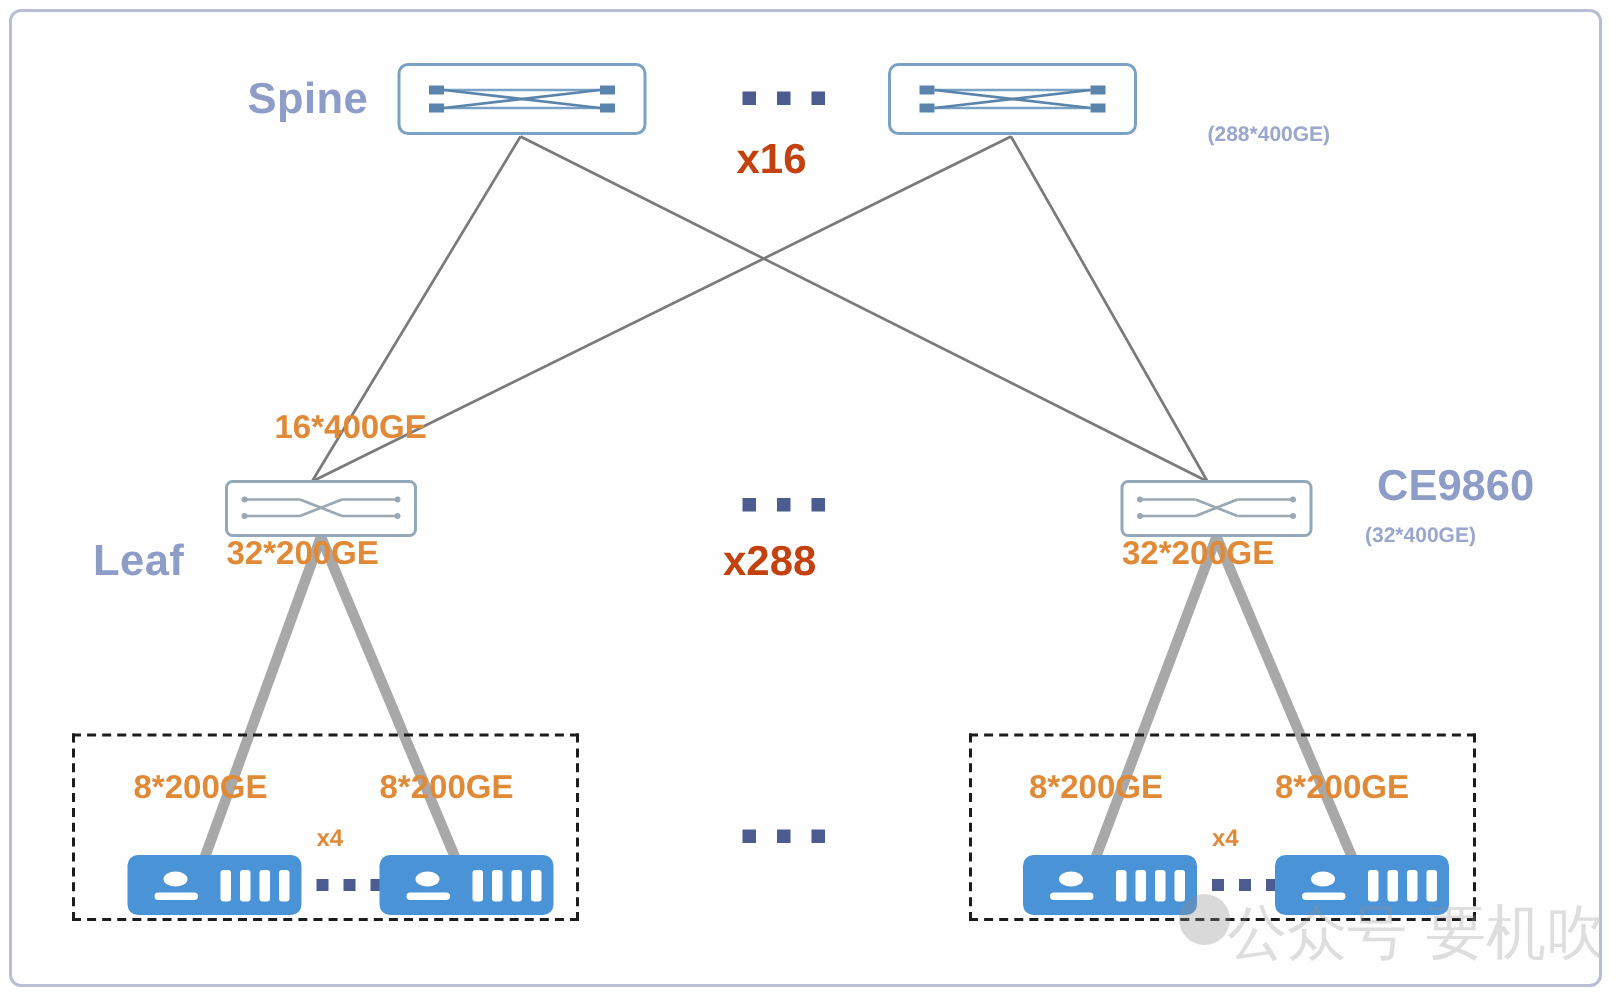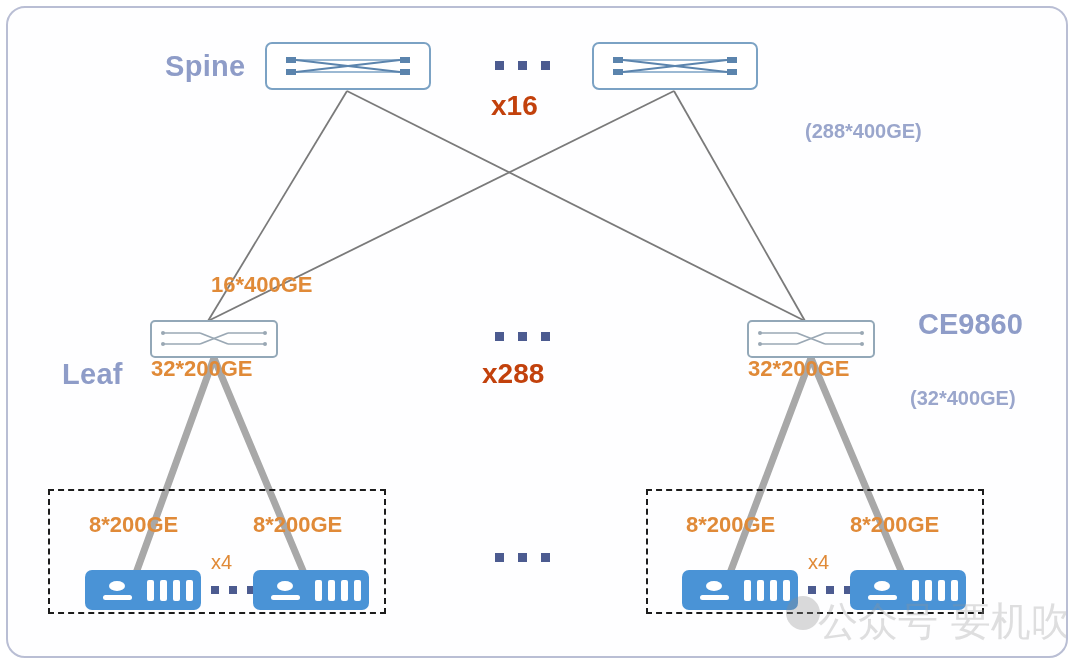--- a/index.html
+++ b/index.html
@@ -15,21 +15,21 @@
     overflow: hidden;
     background: #ffffff;
   }
   #card {
     position: absolute;
     left: 6px;
     top: 6px;
     width: 1062px;
     height: 652px;
     border: 2px solid #b9bed4;
-    border-radius: 19px;
+    border-radius: 8px;
     background: #fefeff;
     box-sizing: border-box;
     overflow: hidden;
   }
   #wires {
     position: absolute;
     left: 0; top: 0;
     width: 1062px;
     height: 652px;
     pointer-events: none;
@@ -47,44 +47,43 @@
   .model-name {
     position: absolute;
     color: #8e9cc8;
     font-size: 29px;
     font-weight: 700;
     white-space: nowrap;
   }
   .model-ports {
     position: absolute;
     color: #9aa6cc;
-    font-size: 20px;
+    font-size: 14px;
     font-weight: 600;
     white-space: nowrap;
-    margin-top: 39px;
   }
   .rate-label {
     position: absolute;
     color: #e08a38;
     font-size: 22px;
     font-weight: 700;
     white-space: nowrap;
   }
   .mult-label {
     position: absolute;
     color: #c2410c;
     font-size: 28px;
     font-weight: 700;
     white-space: nowrap;
   }
   .mult-small {
     position: absolute;
     color: #e08a38;
-    font-size: 20px;
-    font-weight: 400;
+    font-size: 16px;
+    font-weight: 700;
     white-space: nowrap;
     text-align: center;
   }
 
   
   .dots {
     position: absolute;
     display: flex;
     gap: 14px;
   }
@@ -209,21 +208,21 @@
 
     <div class="dots" style="left:487px; top:53px;">
       <i></i>
       <i></i>
       <i></i>
     </div>
     <div class="mult-label" style="left:483px; top:82px;">x16</div>
 
     <div class="model-ports" style="left:797px; top:73px;">(288*400GE)</div>
 
-    <div class="rate-label" style="left:175px; top:264px;margin-left:28px;">16*400GE</div>
+    <div class="rate-label" style="left:175px; top:264px;">16*400GE</div>
 
     <div class="tier-label" style="left:54px; top:310px;margin-top:40px;">Leaf</div>
 
     <div class="switch-leaf" style="left:142px; top:312px;">
       <svg width="124" height="34" viewBox="0 0 124 34">
         <line x1="11" y1="11" x2="48" y2="11" stroke="#9aa8b4" stroke-width="1.6"></line>
         <line x1="11" y1="22" x2="48" y2="22" stroke="#9aa8b4" stroke-width="1.6"></line>
         <line x1="76" y1="11" x2="113" y2="11" stroke="#9aa8b4" stroke-width="1.6"></line>
         <line x1="76" y1="22" x2="113" y2="22" stroke="#9aa8b4" stroke-width="1.6"></line>
         <line x1="48" y1="11" x2="76" y2="22" stroke="#9aa8b4" stroke-width="1.8"></line>

